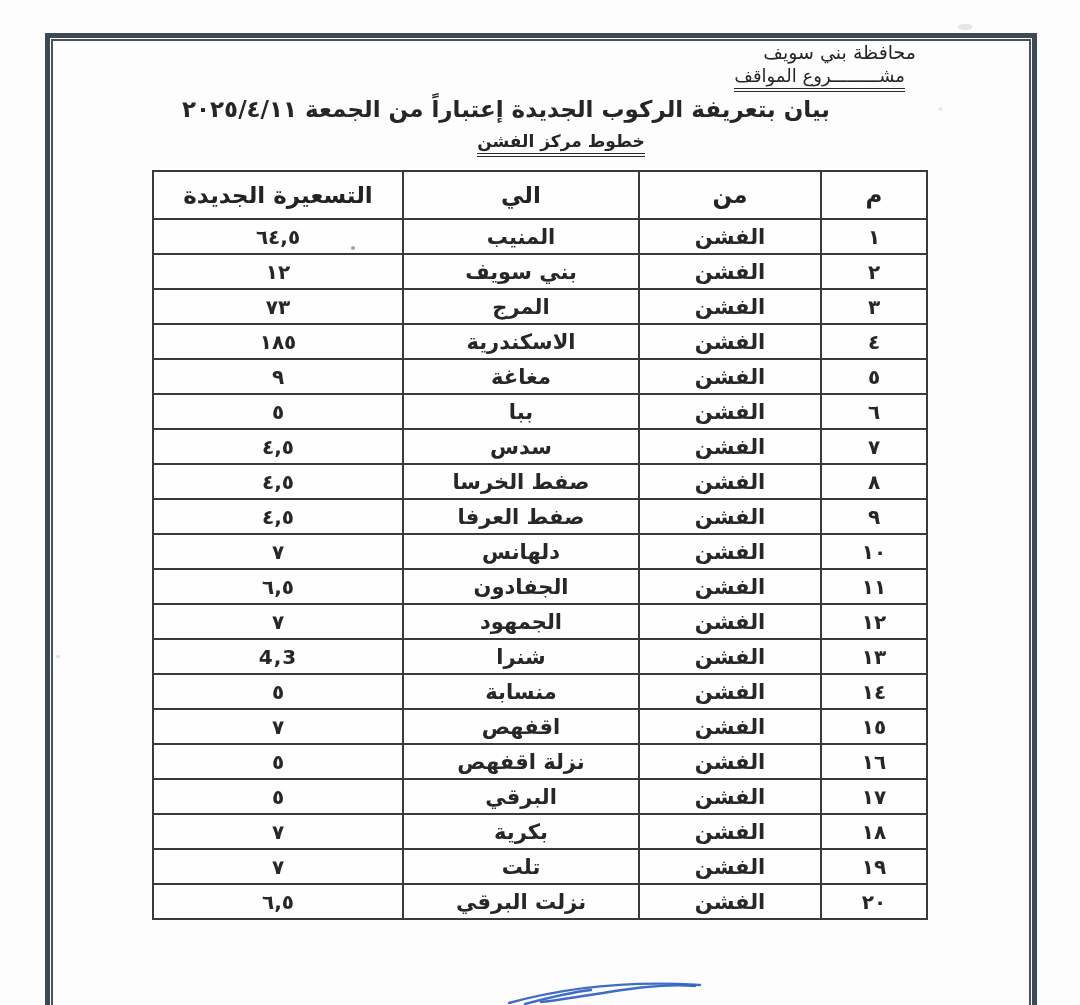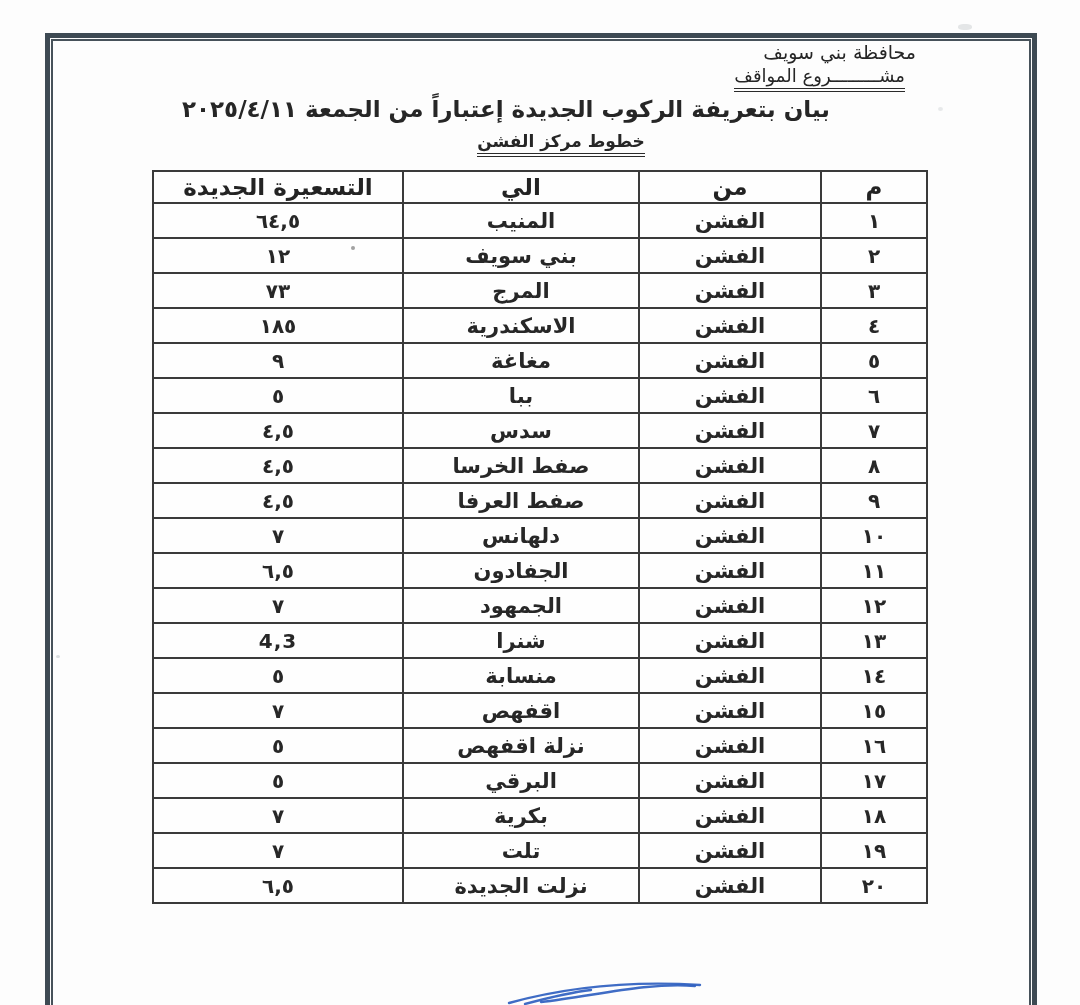--- a/index.html
+++ b/index.html
@@ -38,21 +38,21 @@
   
   .fare-table{
     position:absolute;left:152px;top:170px;width:774px;
     border-collapse:collapse;table-layout:fixed;direction:rtl;
     background:#fefefe;
   }
   .fare-table th,.fare-table td{
     border:2px solid #3a3a3a;text-align:center;vertical-align:middle;
     overflow:hidden;white-space:nowrap;padding:0 4px;box-sizing:border-box;
   }
-  .fare-table thead th{height:32px;font-size:23px;font-weight:700;color:#232323;}
+  .fare-table thead th{height:48px;font-size:23px;font-weight:700;color:#232323;}
   .fare-table tbody td{height:35px;font-size:21px;color:#272727;}
   .fare-table tbody td.col-no{font-weight:700;font-size:20px;}
   .fare-table tbody td.col-fare{font-weight:700;font-size:20px;letter-spacing:1px;}
   .fare-table tbody td.col-from,.fare-table tbody td.col-to{font-weight:700;}
   
   .signature{position:absolute;left:495px;top:972px;width:215px;height:33px;}
   .signature path{fill:none;stroke-width:2.4;stroke-linecap:round;opacity:.92;}
   
   .speck{position:absolute;border-radius:50%;background:#9aa2a8;}
   .speck.s1{left:56px;top:655px;width:4px;height:3px;opacity:.35;}
@@ -207,21 +207,21 @@
         </tr>
         <tr>
           <td class="col-no">١٩</td>
           <td class="col-from">الفشن</td>
           <td class="col-to">تلت</td>
           <td class="col-fare">٧</td>
         </tr>
         <tr>
           <td class="col-no">٢٠</td>
           <td class="col-from">الفشن</td>
-          <td class="col-to">نزلت الجديدة</td>
+          <td class="col-to">نزلت البرقي</td>
           <td class="col-fare">٦,٥</td>
         </tr>
       </tbody>
   </table>
 
   <svg class="signature" viewBox="0 0 215 33" xmlns="http://www.w3.org/2000/svg">
     <path d="M 14 31 C 65 17, 125 8, 205 13" stroke="#2f5fc0"></path>
     <path d="M 46 30 C 95 25, 150 10, 200 14" stroke="#2f5fc0"></path>
     <path d="M 30 32 C 60 24, 78 20, 96 18" stroke="#2f5fc0"></path>
   </svg>

